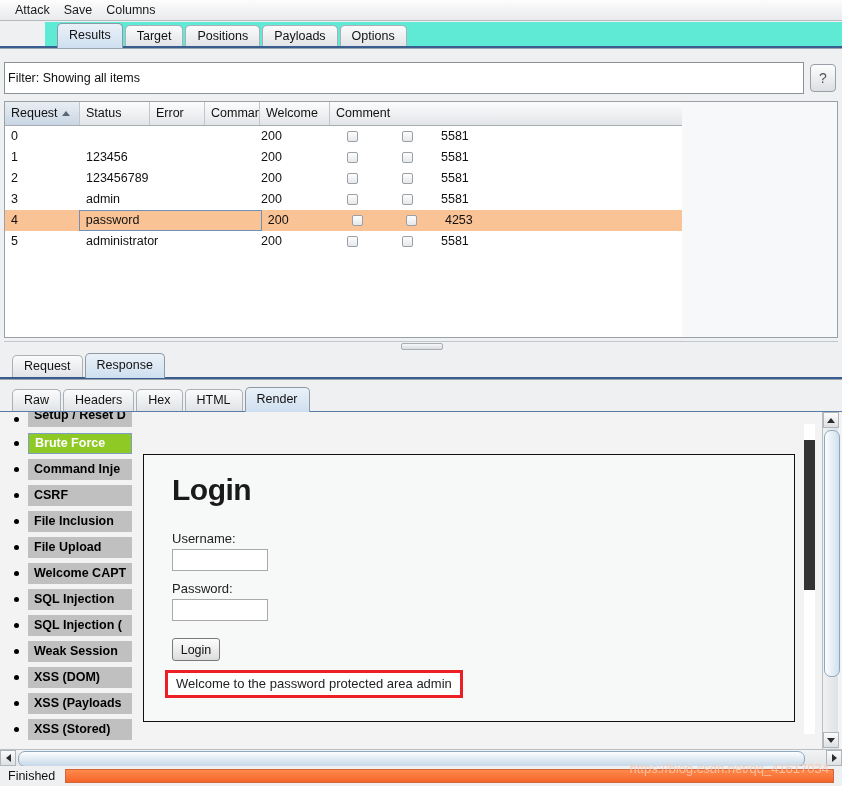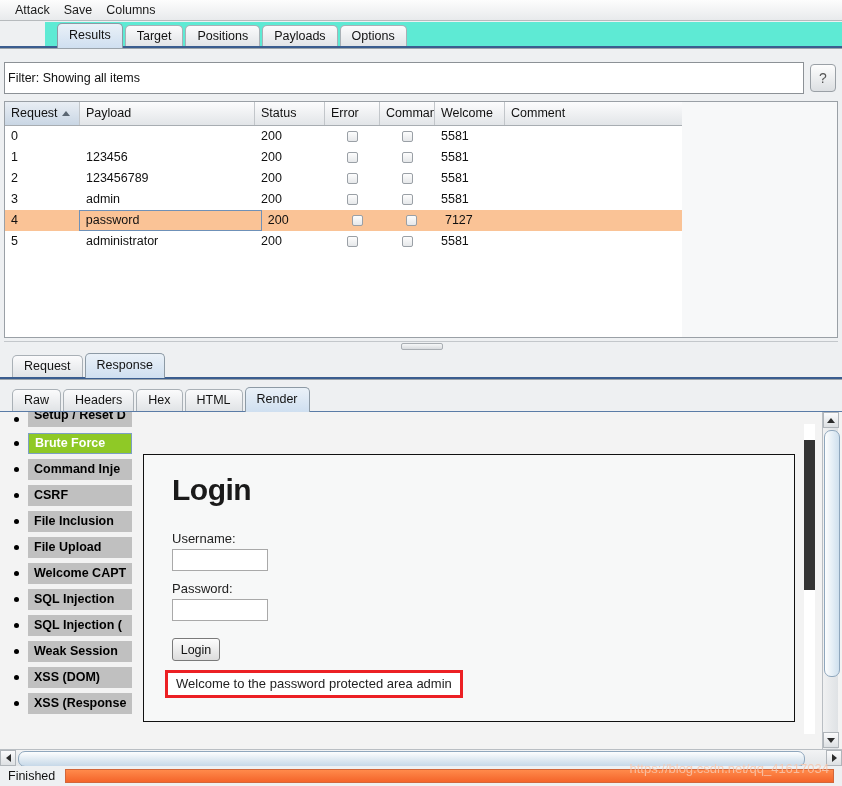--- a/index.html
+++ b/index.html
@@ -281,21 +281,20 @@
     <div class="filterbar">Filter: Showing all items</div>
     <div class="helpbtn">?</div>
   </div>
 
   <div class="tablearea">
     <div class="rightfill"></div>
     <div class="thead">
       <div class="th sorted" style="width:75px">
         <span>Request</span><span class="sortarrow"></span>
       </div>
-      <div class="th" style="width:175px">Payload</div>
       <div class="th" style="width:70px">Status</div>
       <div class="th" style="width:55px">Error</div>
       <div class="th" style="width:55px">Command</div>
       <div class="th" style="width:70px">Welcome</div>
       <div class="th" style="width:177px;border-right:none">Comment</div>
     </div>
     <div class="tbody" id="tbody">
         <div class="tr">
           <div class="td" style="width: 75px;">0</div>
           <div class="td" style="width: 175px;"></div>
@@ -351,21 +350,21 @@
         <div class="tr hl">
           <div class="td" style="width: 75px;">4</div>
           <div class="td sel" style="width: 186px;">password</div>
           <div class="td" style="width: 70px;">200</div>
           <div class="td cell-chkwrap" style="width: 55px; padding-left: 0px;">
             <span class="chk"></span>
           </div>
           <div class="td cell-chkwrap" style="width: 55px; padding-left: 0px;">
             <span class="chk"></span>
           </div>
-          <div class="td" style="width: 70px;">7127</div>
+          <div class="td" style="width: 70px;">4253</div>
           <div class="td" style="width: 177px;"></div>
         </div>
         <div class="tr">
           <div class="td" style="width: 75px;">5</div>
           <div class="td" style="width: 175px;">administrator</div>
           <div class="td" style="width: 70px;">200</div>
           <div class="td cell-chkwrap" style="width: 55px; padding-left: 0px;">
             <span class="chk"></span>
           </div>
           <div class="td cell-chkwrap" style="width: 55px; padding-left: 0px;">
@@ -440,21 +439,25 @@
         <div class="dvwa-item">
           <span class="dvwa-bullet"></span>
           <span class="dvwa-link">Weak Session</span>
         </div>
         <div class="dvwa-item">
           <span class="dvwa-bullet"></span>
           <span class="dvwa-link">XSS (DOM)</span>
         </div>
         <div class="dvwa-item">
           <span class="dvwa-bullet"></span>
-          <span class="dvwa-link">XSS (Response</span>
+          <span class="dvwa-link">XSS (Payloads</span>
+        </div>
+        <div class="dvwa-item">
+          <span class="dvwa-bullet"></span>
+          <span class="dvwa-link">XSS (Stored)</span>
         </div>
       </div>
 
     <div class="login-panel">
       <div class="login-title">Login</div>
       <div class="fieldlabel">Username:</div>
       <input class="textinput" type="text" value="" style="">
       <div class="fieldlabel second">Password:</div>
       <input class="textinput" type="text" value="" style="">
       <div>

